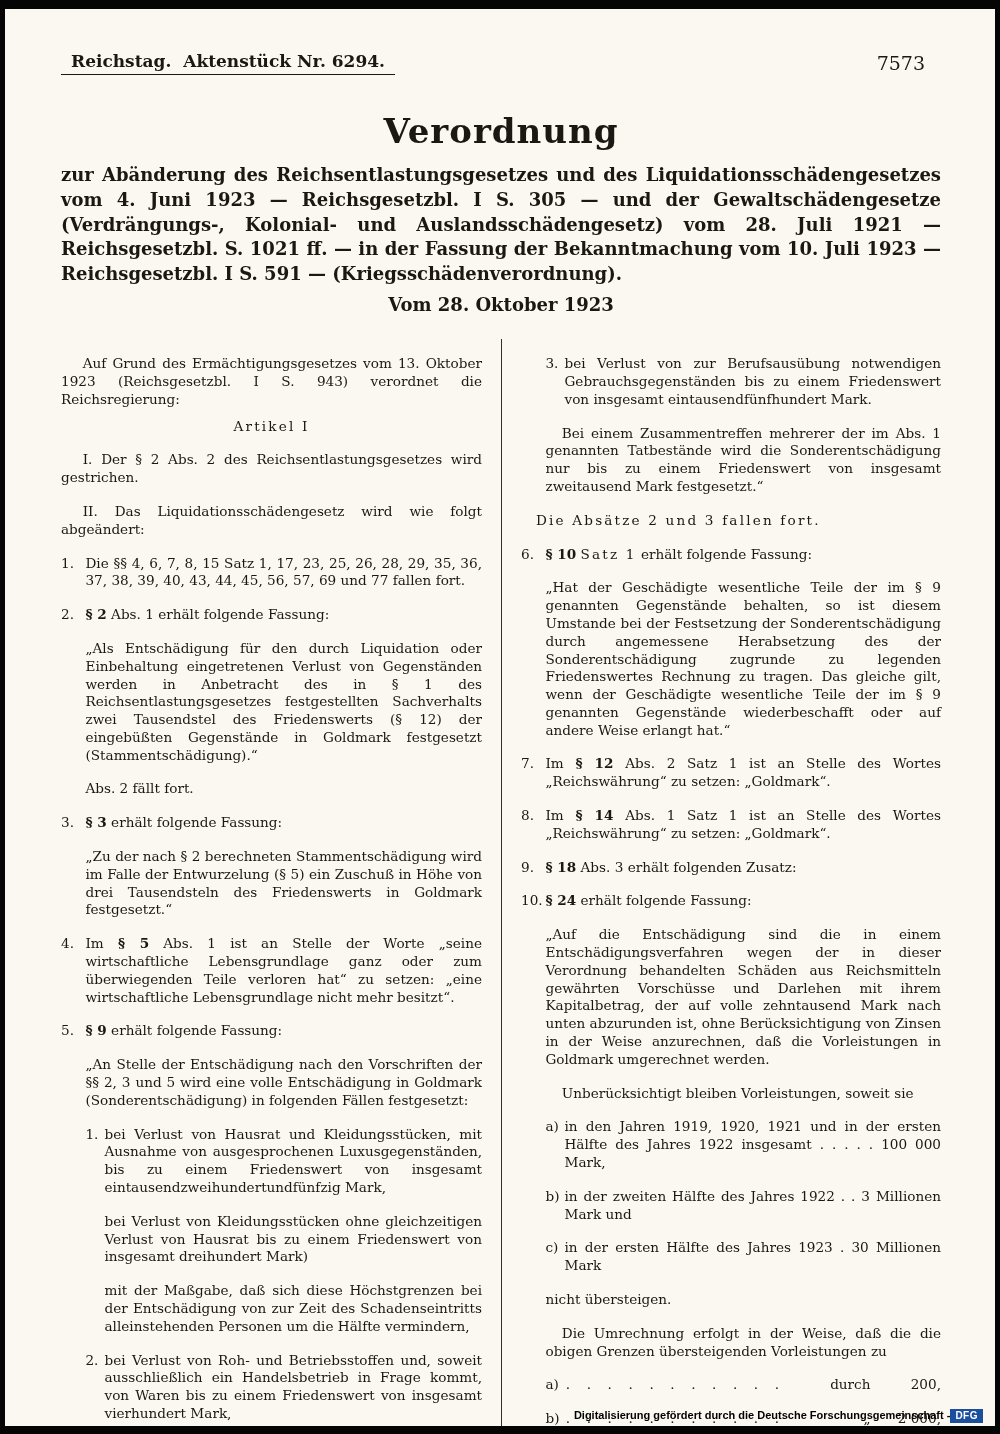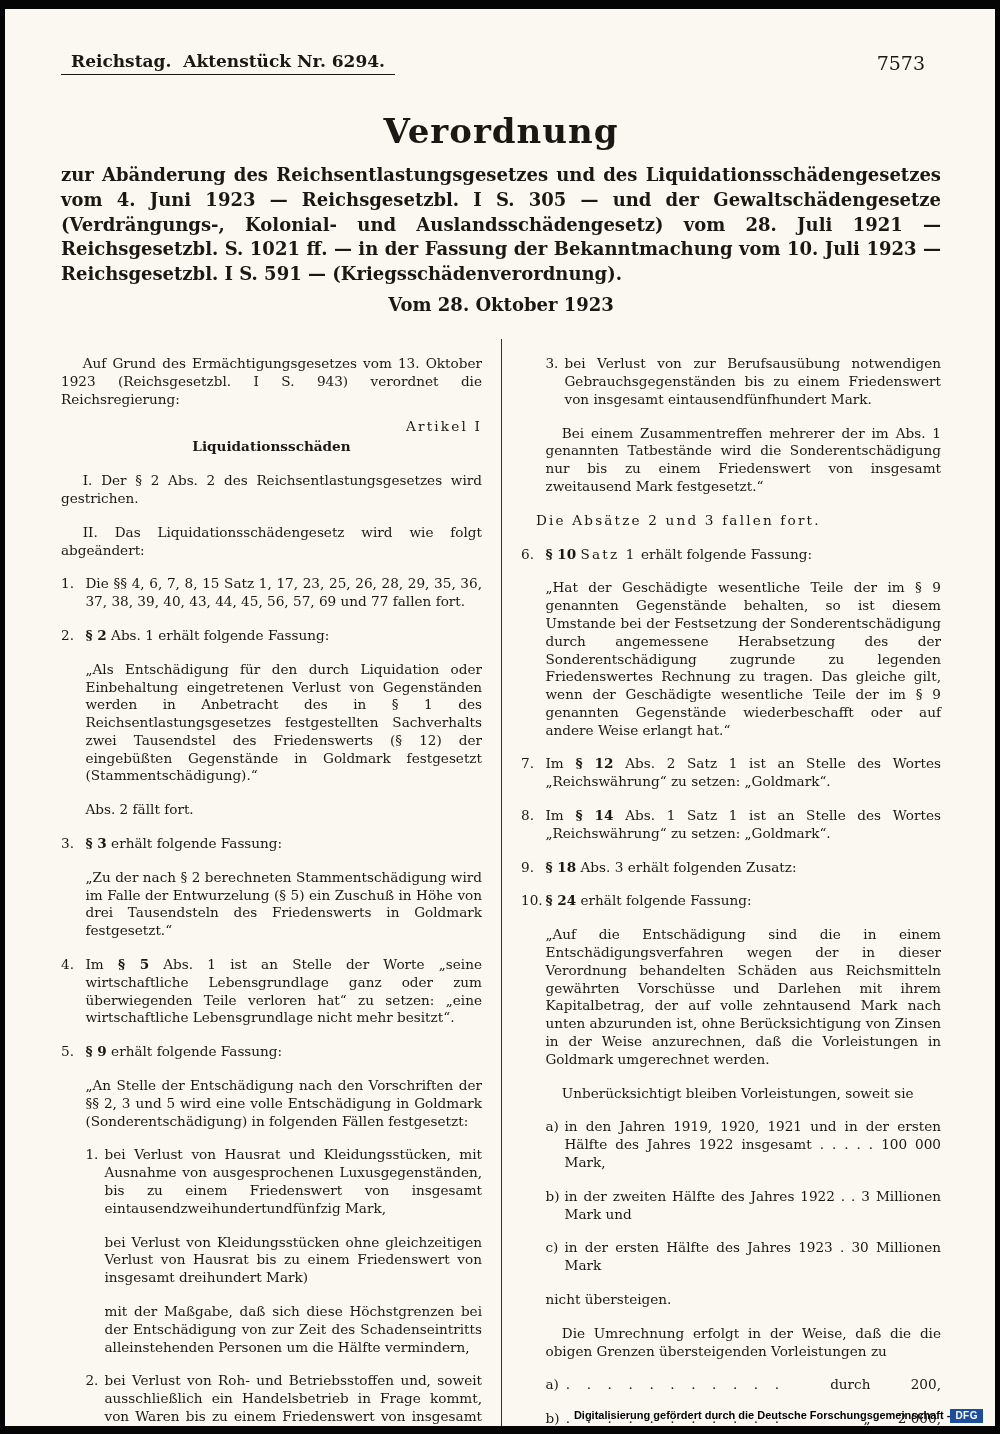--- a/index.html
+++ b/index.html
@@ -27,21 +27,21 @@
   .subtitle { font-size:18px; font-weight:bold; line-height:1.38; text-align:justify; }
   .date-line { text-align:center; font-size:18px; font-weight:bold; margin-top:7px; }
   
   .cols { display:flex; margin-top:24px; font-size:13.6px; line-height:1.31; text-align:justify; }
   .col { width:50%; box-sizing:border-box; }
   .col-left  { padding-right:19px; }
   .col-right { padding-left:19px; border-left:1px solid #33302b; }
   
   .blk { margin:16px 0 6px; }
   .p-first { text-indent:1.6em; }
-  .center-sp { text-align:right; margin:9px 0 3px; }
+  .center-sp { text-align:center; margin:9px 0 3px; }
   .center-bold { text-align:center; font-weight:bold; margin:0 0 7px; }
   .item { display:flex; }
   .item > .num { flex:0 0 1.8em; }
   .item > .itxt { flex:1; }
   .quote { margin-left:1.8em; }
   .quote-first { margin-left:1.8em; text-indent:1.2em; }
   .subitem { display:flex; margin-left:1.8em; }
   .subitem > .num { flex:0 0 1.4em; }
   .subitem > .itxt { flex:1; }
   .subpara { margin-left:3.2em; }
@@ -84,21 +84,20 @@
       <div class="doc-title">Verordnung</div>
 
       <div class="subtitle">zur Abänderung des Reichsentlastungsgesetzes und des Liquidationsschädengesetzes vom 4. Juni 1923 — Reichsgesetzbl. I S. 305 — und der Gewaltschädengesetze (Verdrängungs-, Kolonial- und Auslandsschädengesetz) vom 28. Juli 1921 — Reichsgesetzbl. S. 1021 ff. — in der Fassung der Bekanntmachung vom 10. Juli 1923 — Reichsgesetzbl. I S. 591 — (Kriegsschädenverordnung).</div>
 
       <div class="date-line">Vom 28. Oktober 1923</div>
 
       <div class="cols">
         <div class="col col-left" id="col-left">
             <div class="blk p-first"><span>Auf Grund des Ermächtigungsgesetzes vom 13. Oktober 1923 (Reichsgesetzbl. I S. 943) verordnet die Reichsregierung:</span></div>
             <div class="blk center-sp"><span class="sp">Artikel I</span></div>
-            <div class="blk center-bold"><span class="b">Liquidationsschäden</span></div>
             <div class="blk p-first"><span>I. Der § 2 Abs. 2 des Reichsentlastungsgesetzes wird gestrichen.</span></div>
             <div class="blk p-first"><span>II. Das Liquidationsschädengesetz wird wie folgt abgeändert:</span></div>
             <div class="blk item">
               <span class="num">1.</span>
               <span class="itxt"><span>Die §§ 4, 6, 7, 8, 15 Satz 1, 17, 23, 25, 26, 28, 29, 35, 36, 37, 38, 39, 40, 43, 44, 45, 56, 57, 69 und 77 fallen fort.</span></span>
             </div>
             <div class="blk item">
               <span class="num">2.</span>
               <span class="itxt"><span class="b">§ 2</span><span> Abs. 1 erhält folgende Fassung:</span></span>
             </div>

